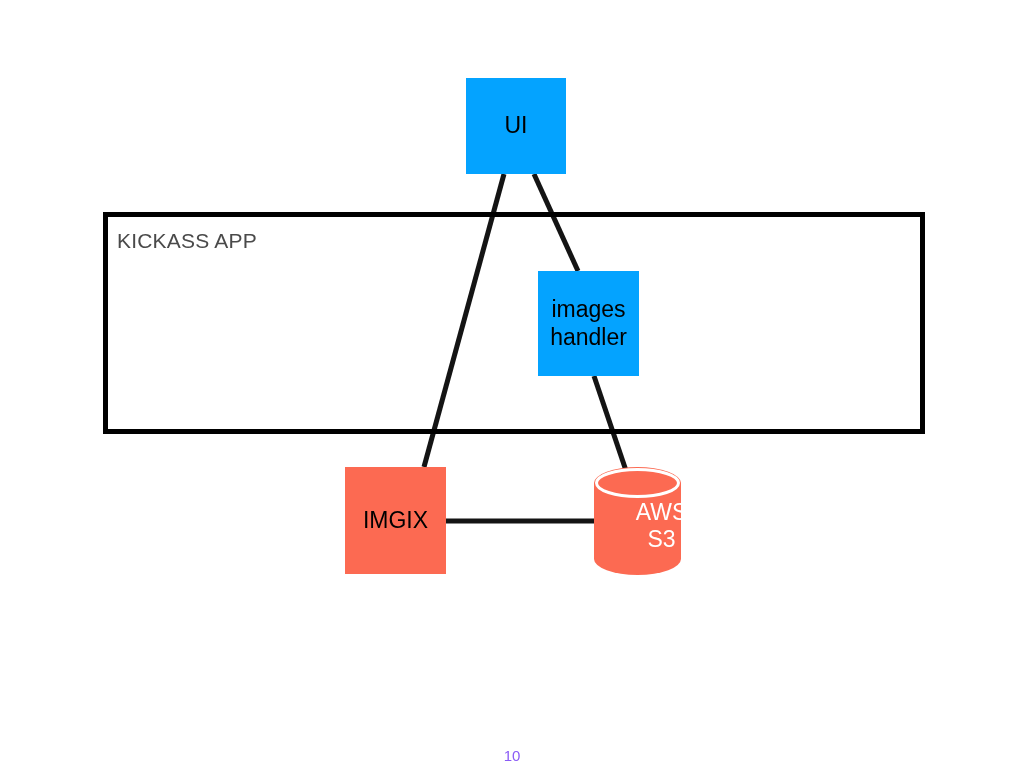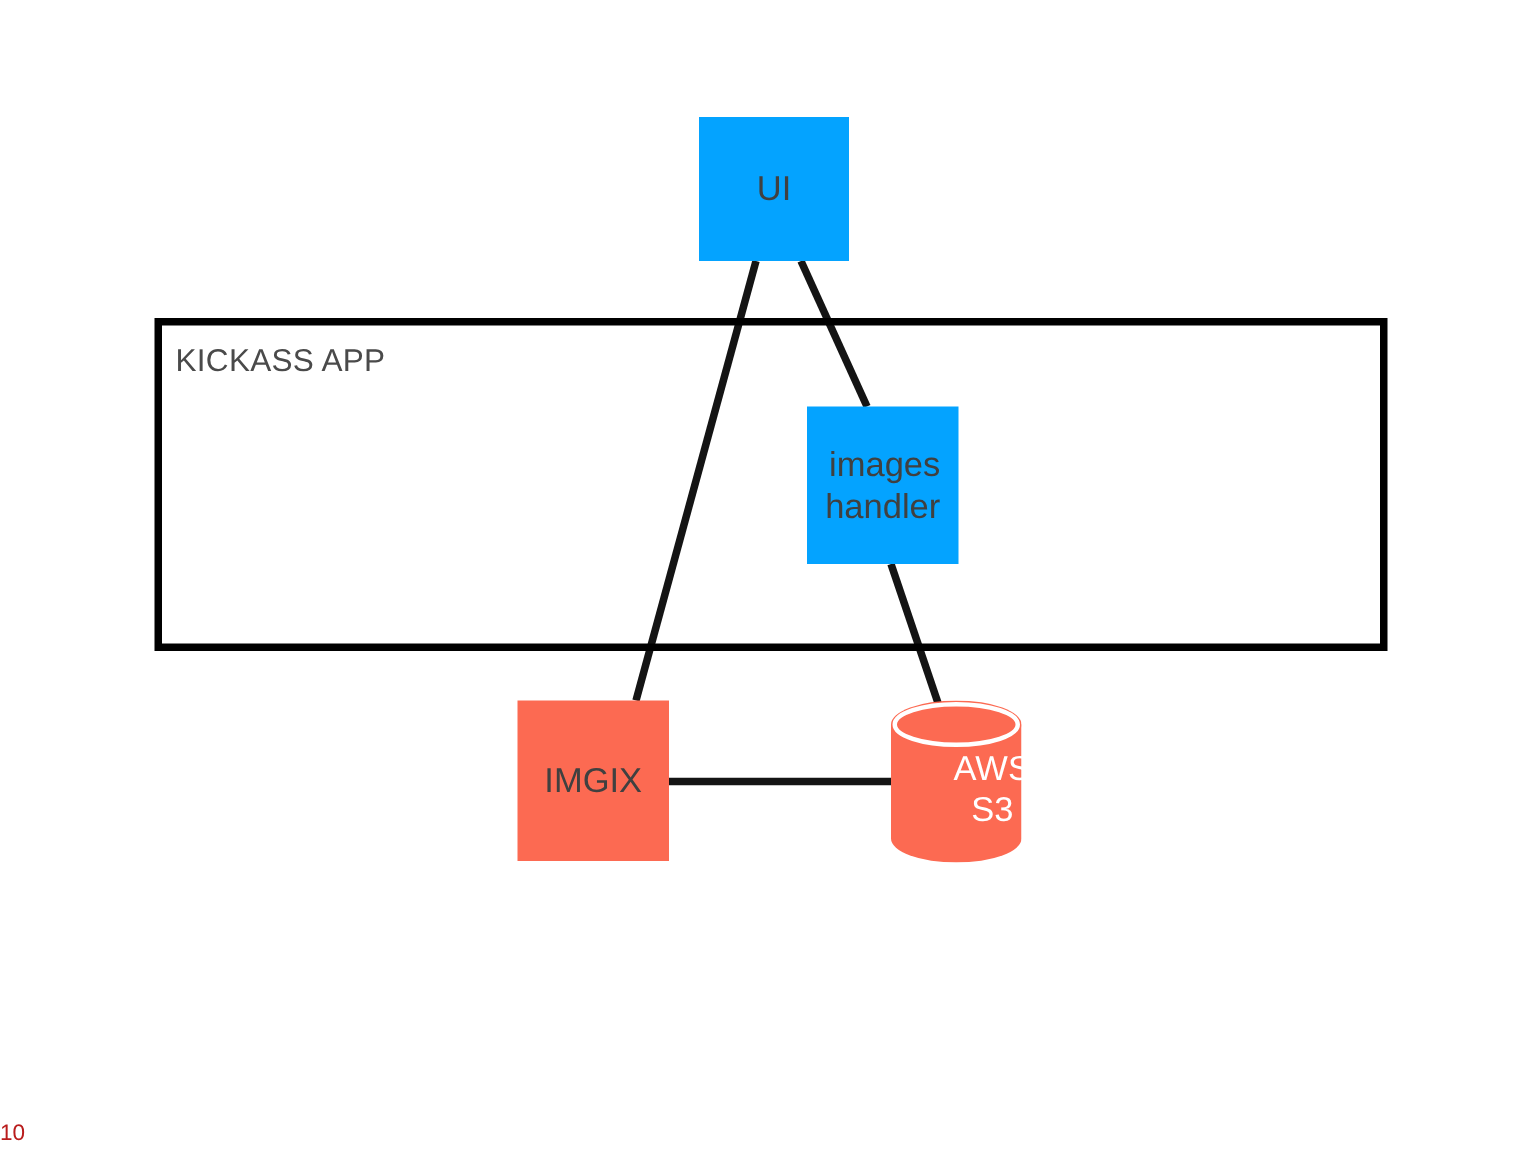--- a/index.html
+++ b/index.html
@@ -36,22 +36,22 @@
     pointer-events: none;
   }
 
   
   .node {
     position: absolute;
     z-index: 3;
     display: flex;
     align-items: center;
     justify-content: center;
-    text-align: right;
-    color: #404040;
+    text-align: center;
+    color: #000000;
     line-height: 1.18;
     box-sizing: border-box;
   }
 
   .node .node-label {
     display: block;
     white-space: pre-line;
     font-weight: 400;
   }
 
@@ -141,22 +141,23 @@
     box-sizing: border-box;
     padding-left: 48px;
   }
 
   
   #page-number {
     position: absolute;
     left: 0;
     top: 747px;
     width: 1024px;
+    text-align: center;
     font-size: 15px;
-    color: #b91c1c;
+    color: #8b5cf6;
   }
 </style>
 </head>
 <body>
 
 <div id="slide">
 
   <svg id="connectors" viewBox="0 0 1024 768" width="1024" height="768" xmlns="http://www.w3.org/2000/svg">
     <line x1="504" y1="174" x2="424" y2="467" stroke="#141414" stroke-width="5"></line>
     <line x1="534" y1="174" x2="578" y2="271" stroke="#141414" stroke-width="5"></line>

